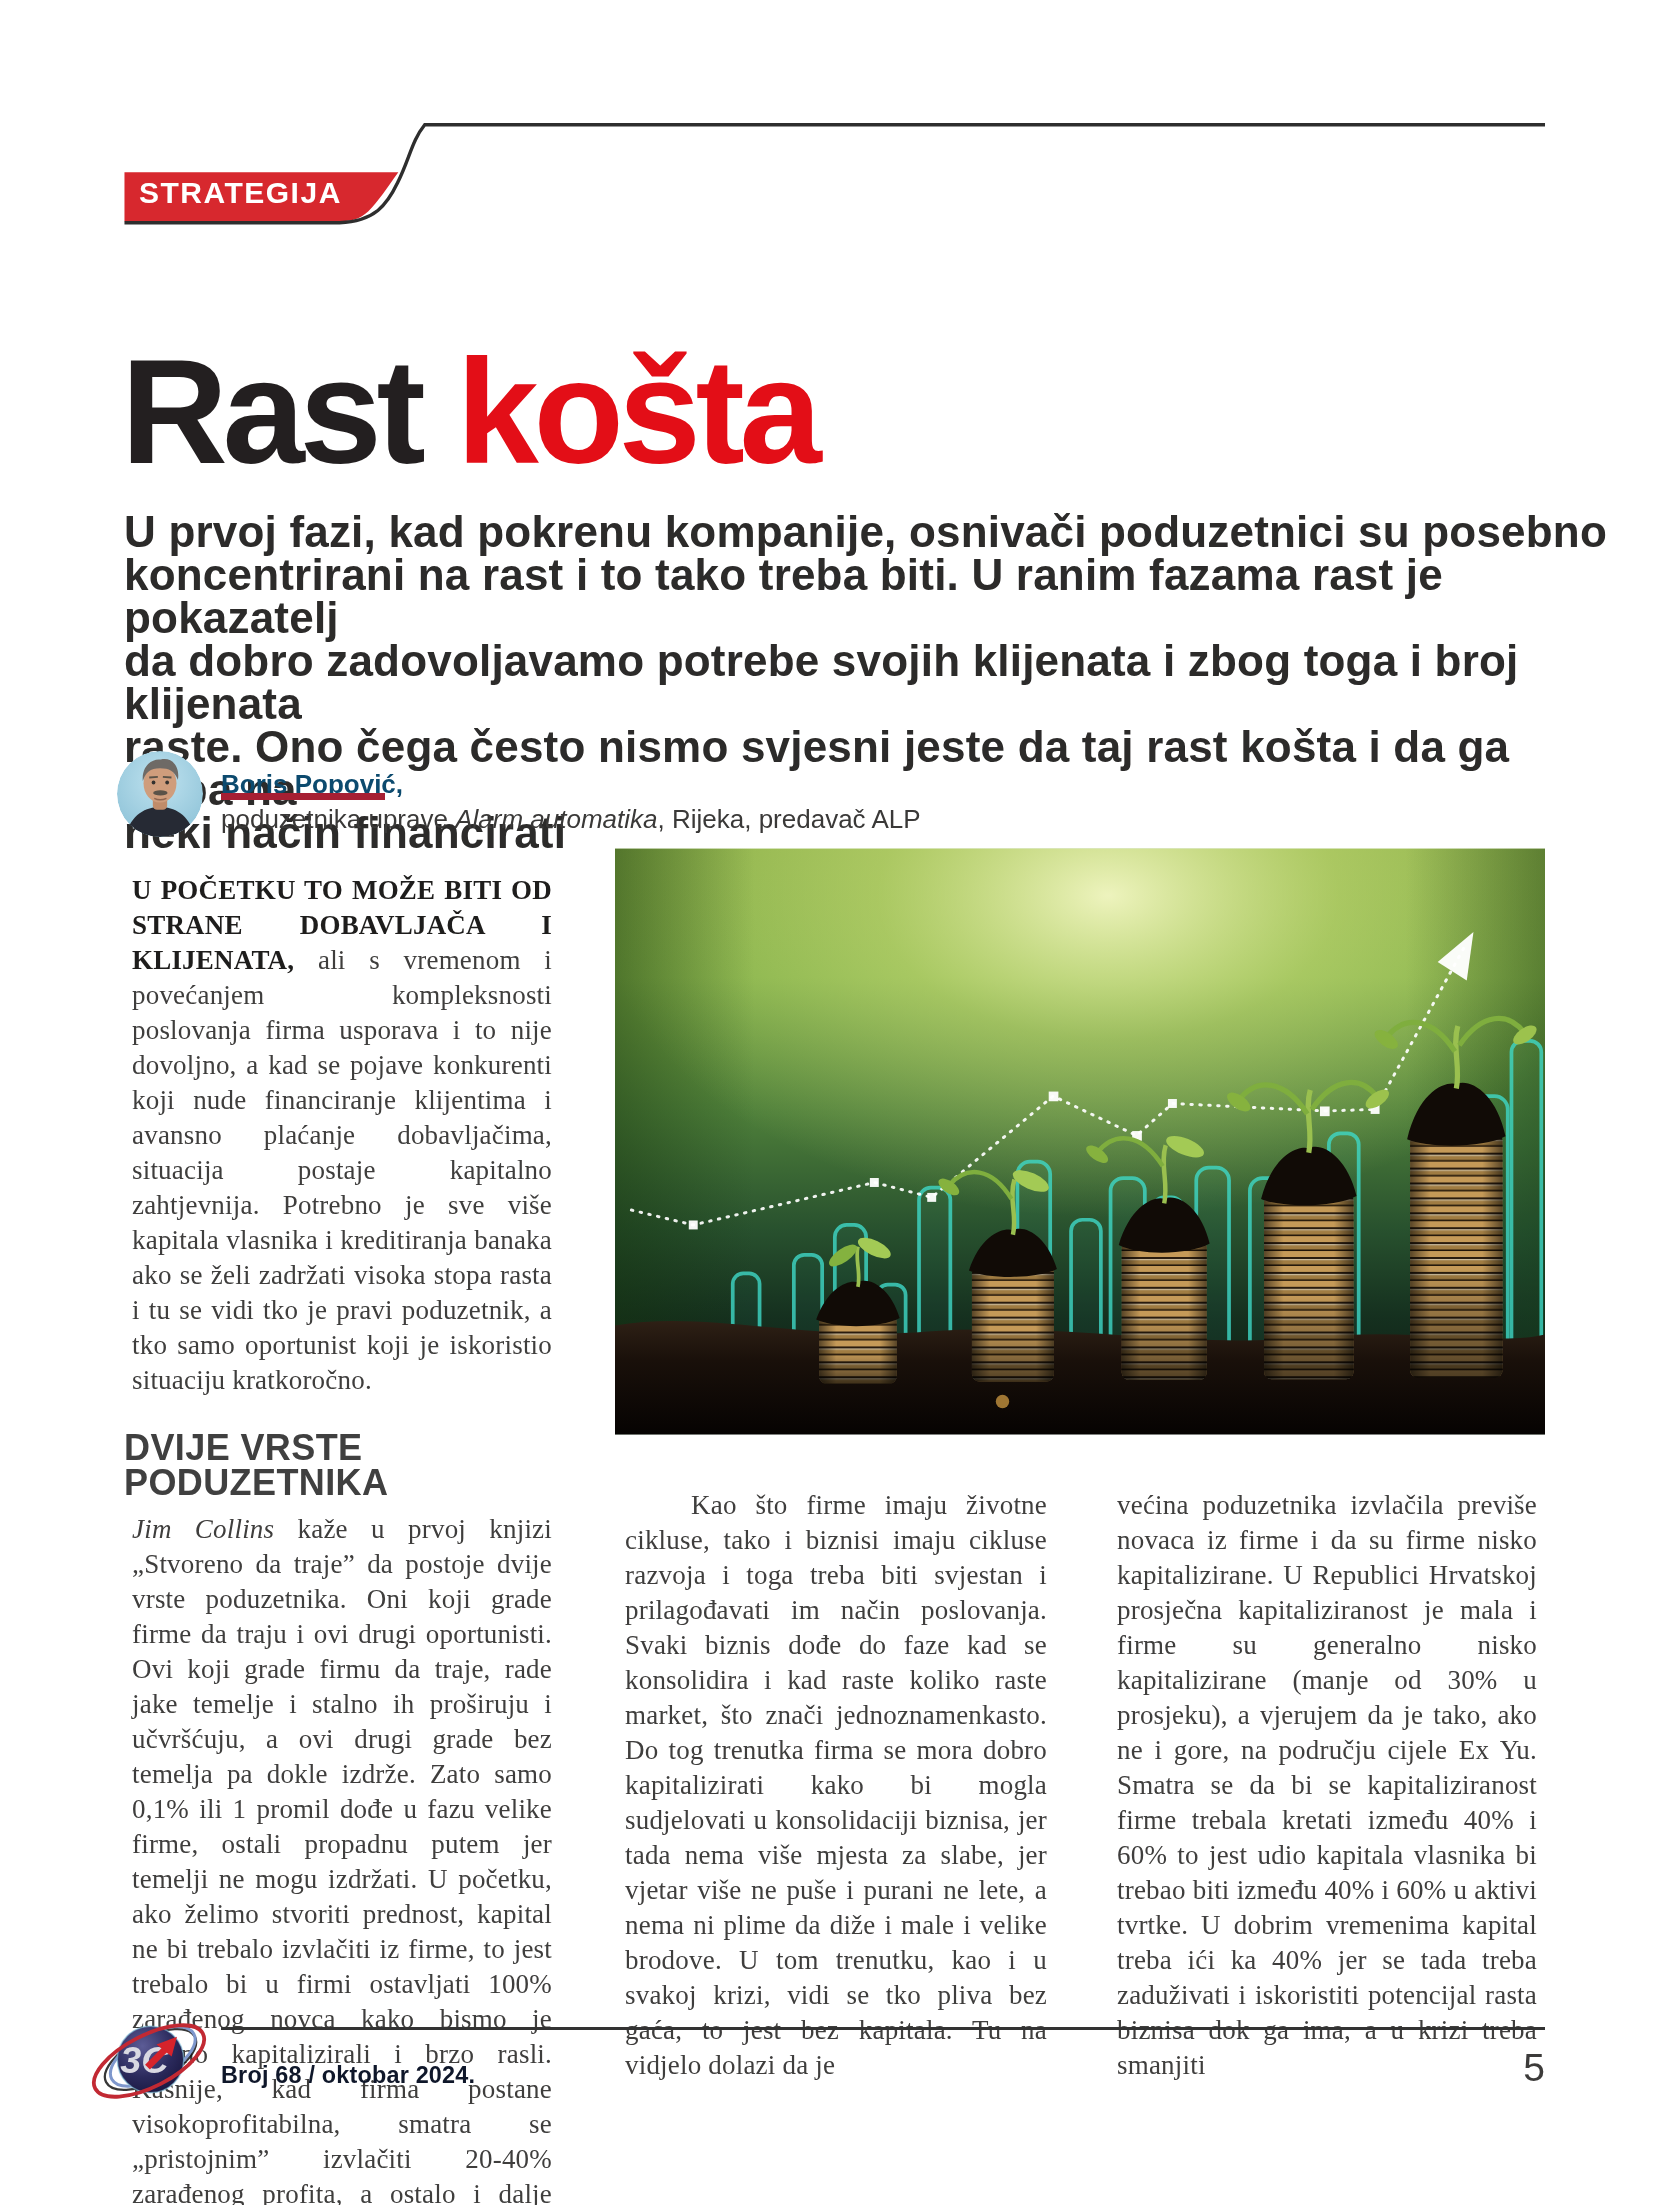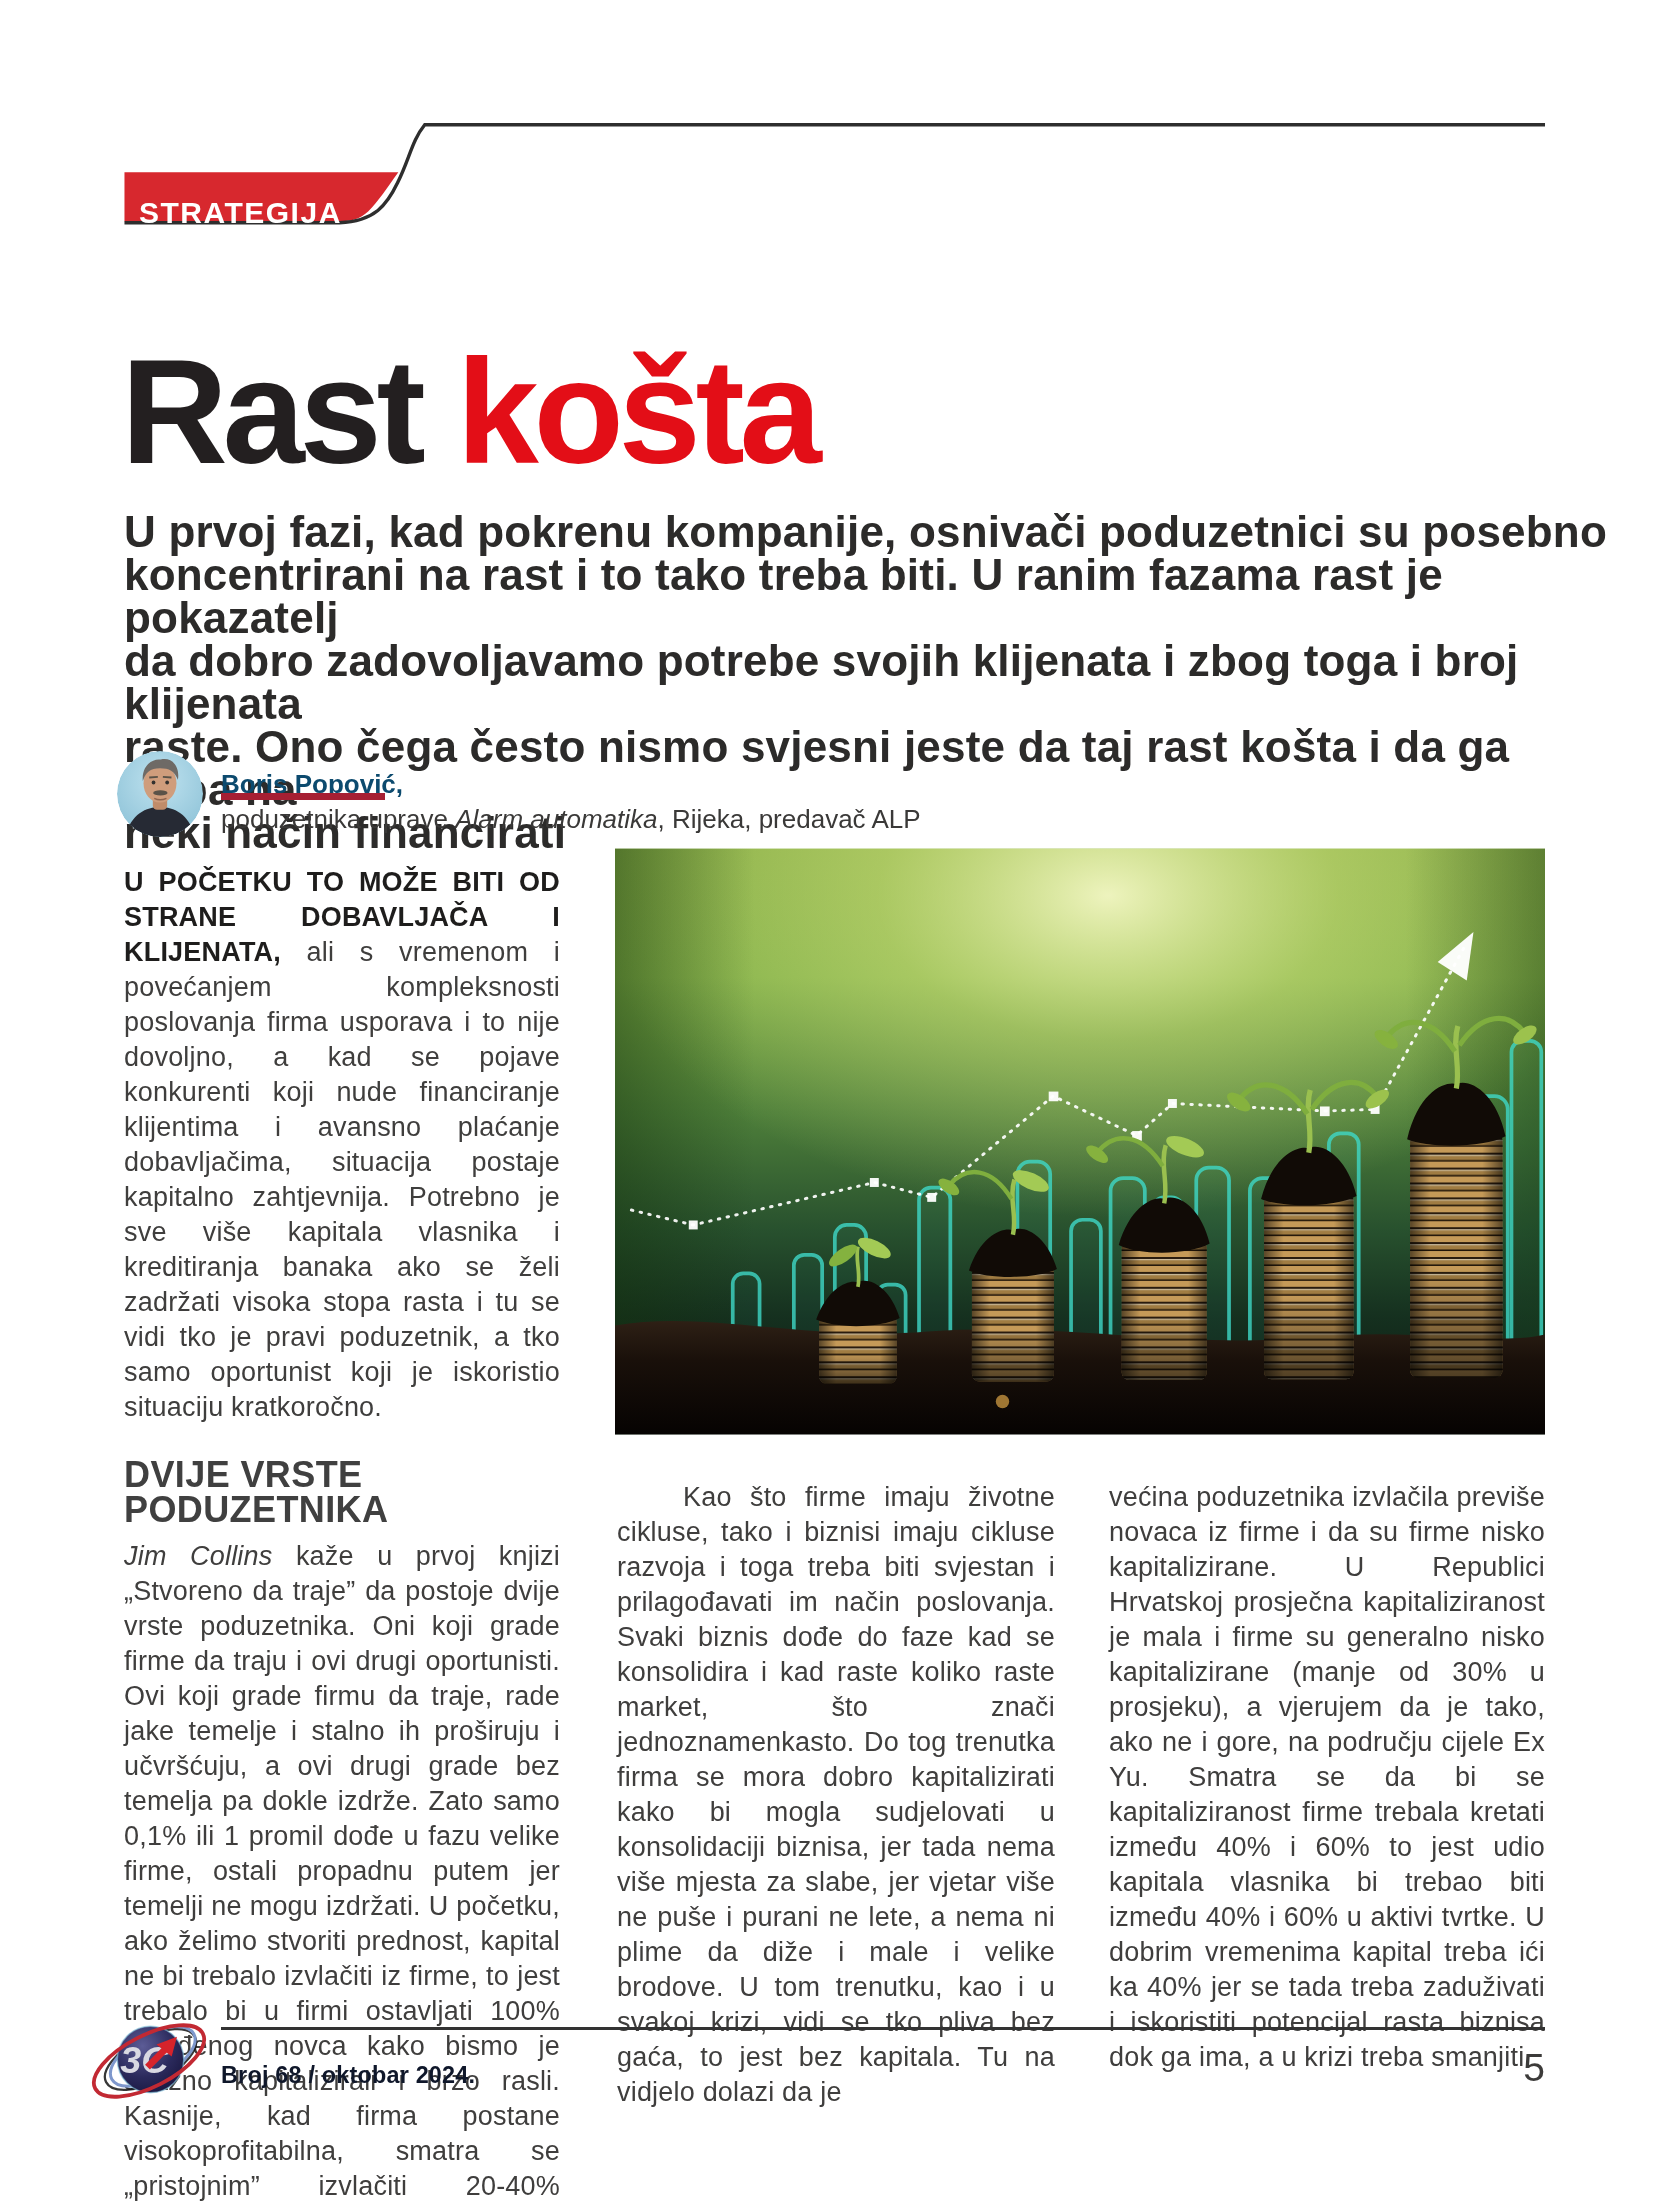--- a/index.html
+++ b/index.html
@@ -1,21 +1,21 @@
 <!DOCTYPE html>
 <html style="font-size:12px"><head>
 <meta charset="utf-8">
 <style>
   html,body{margin:0;padding:0;background:#ffffff;}
   body{font-family:"Liberation Sans","DejaVu Sans",sans-serif;}
   #page{position:relative;width:1671px;height:2205px;background:#ffffff;overflow:hidden;}
 
   
   #top-decor{position:absolute;left:0;top:0;width:1671px;height:257px;}
-  #badge-label{position:absolute;left:139px;top:196px;width:196px;
+  #badge-label{position:absolute;left:139px;top:176px;width:196px;
     font-size:30px;font-weight:bold;letter-spacing:1.5px;color:#ffffff;line-height:33px;}
 
   
   #title{position:absolute;left:121px;top:338px;white-space:nowrap;
     font-size:148px;font-weight:900;letter-spacing:-5.3px;line-height:148px;color:#231f20;text-align:right;}
   #title .red{color:#e30e17;}
 
   
   #intro{position:absolute;left:124px;top:510px;width:1494px;
     font-size:44px;font-weight:bold;line-height:43px;color:#2c2b2a;white-space:pre-line;letter-spacing:0.2px;}
@@ -26,21 +26,21 @@
   #author-name{position:absolute;left:104px;top:6px;font-size:26px;font-weight:bold;color:#0c4a6e;margin-top:12px;}
   #author-underline{position:absolute;left:104px;top:42px;width:164px;height:6.8px;background:#a61f33;}
   #author-role{position:absolute;left:104px;top:53px;font-size:26px;color:#3a3938;white-space:nowrap;}
   #author-role .it{font-style:italic;text-align:right;}
 
   
   .col{position:absolute;font-size:27px;line-height:35px;color:#3f3e3d;text-align:justify;letter-spacing:0.2px;}
   #col1{left:124px;top:865px;width:436px;}
   #col2{left:617px;top:1480px;width:438px;}
   #col3{left:1109px;top:1480px;width:436px;}
-  .col p{margin:0;}
+  .col p{margin:8px;font-family:Liberation Serif, serif;}
   #col1-par1{margin-bottom:32px;}
   .lead{font-weight:bold;color:#1e1d1c;}
   #subhead{font-size:36px;font-weight:bold;color:#404040;letter-spacing:0.4px;margin:0 0 12px 0;text-align:left;}
   .it{font-style:italic;}
   #col2 p{text-indent:66px;}
 
   
   #photo{position:absolute;left:615px;top:844px;width:930px;height:595px;margin:0;}
   #photo svg{display:block;}
 

